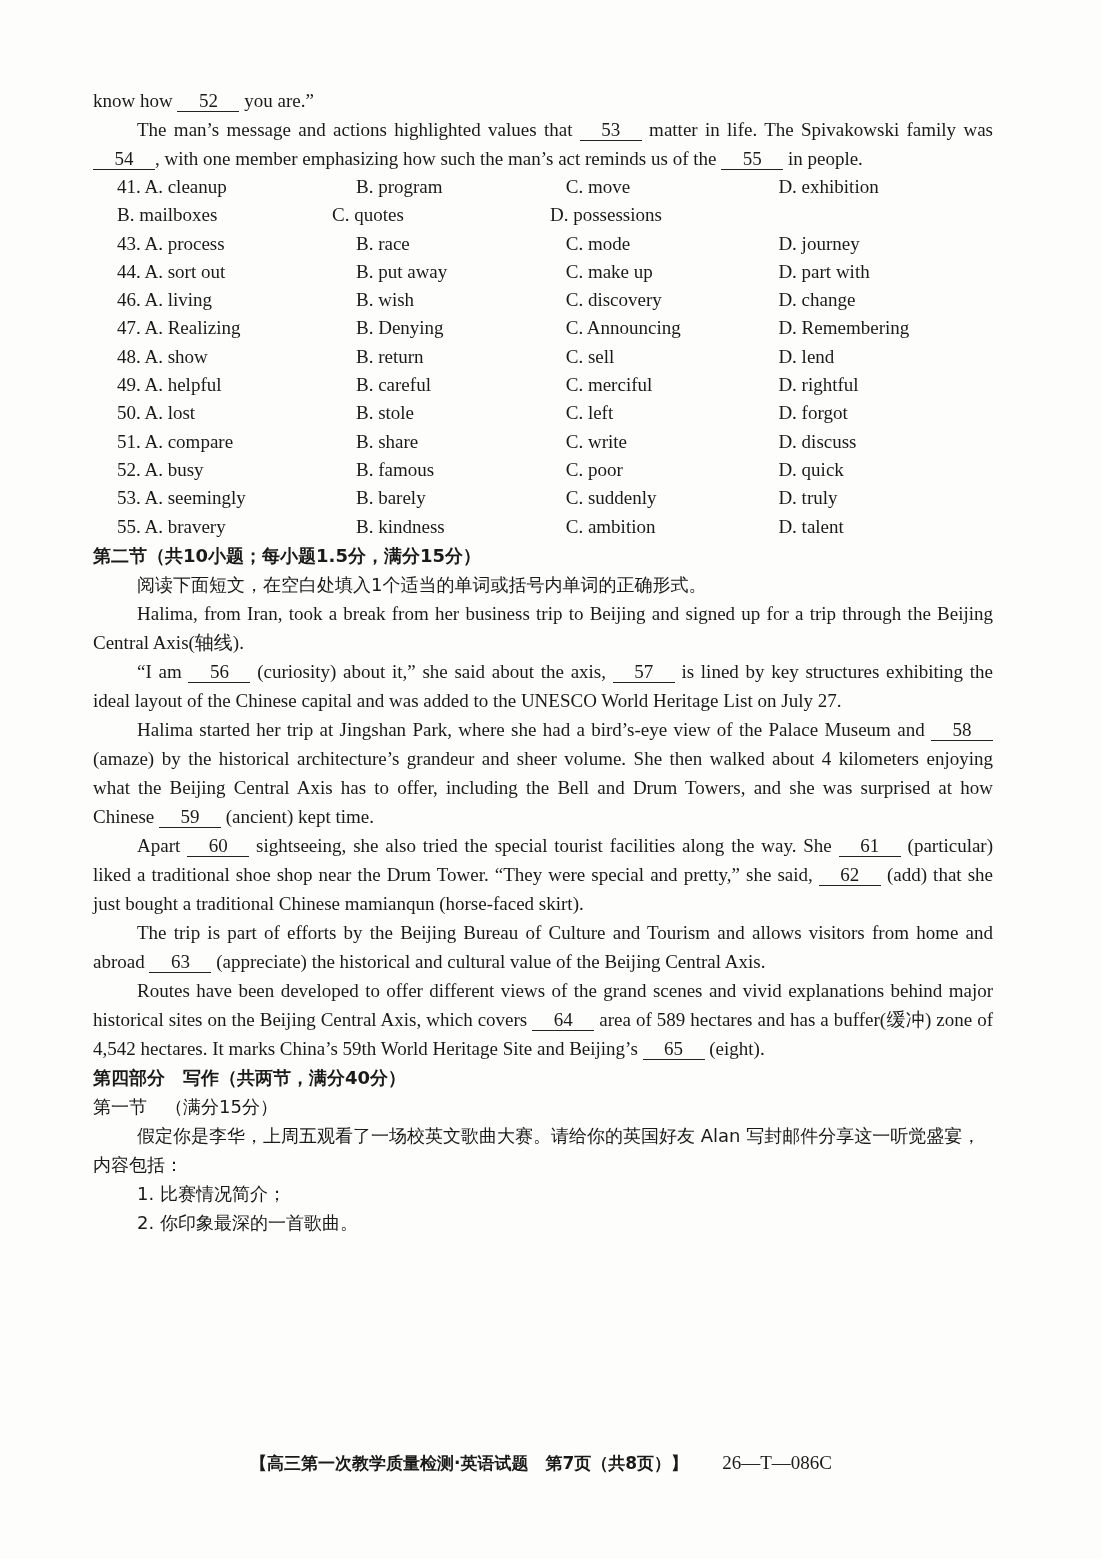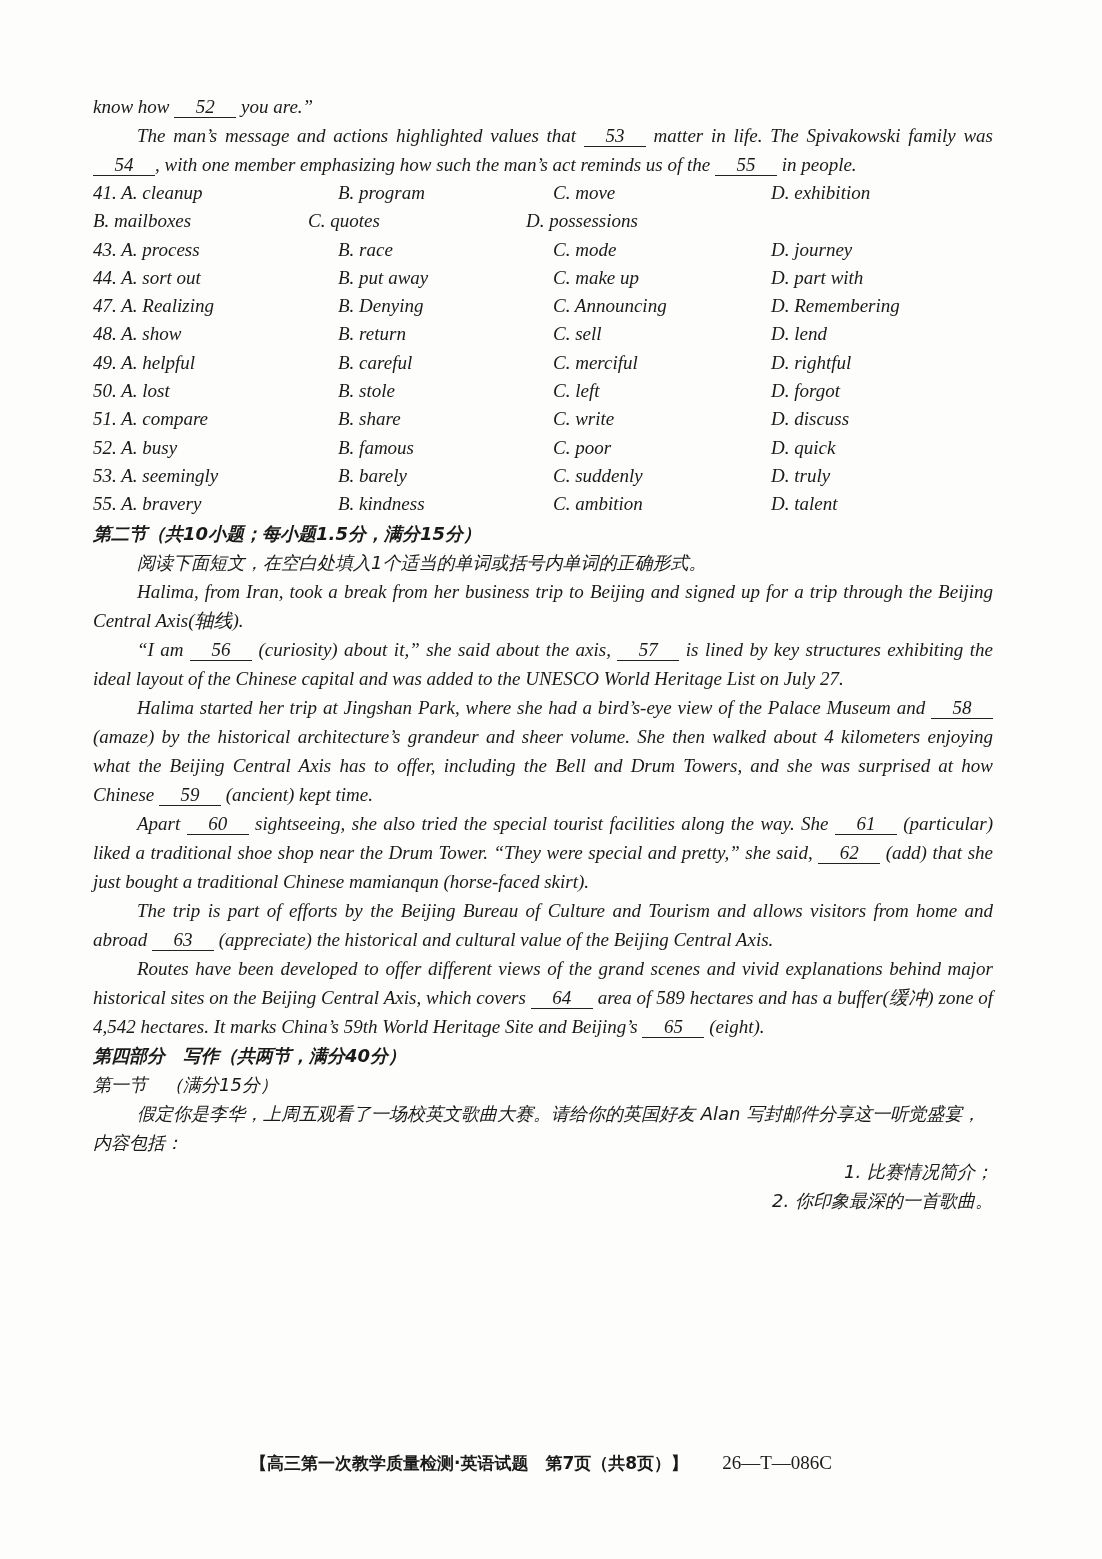--- a/index.html
+++ b/index.html
@@ -4,43 +4,43 @@
 <style>
   html, body { margin: 0; padding: 0; }
   body {
     width: 1102px; height: 1559px;
     background: #fdfdfb;
     font-family: "Liberation Serif", "DejaVu Serif", serif;
     color: #1a1a1a;
     position: relative;
     overflow: hidden;
   }
-  .page { position: absolute; left: 93px; top: 92px; width: 900px; font-style: italic; }
+  .page { position: absolute; left: 93px; top: 86px; width: 900px; }
   .line { font-size: 19px; line-height: 29px; white-space: nowrap; }
   .para { font-size: 19px; line-height: 29px; text-align: justify; }
   .indent { text-indent: 44px; }
   .blank {
     display: inline-block; min-width: 62px; text-align: center;
     border-bottom: 1px solid #222; line-height: 20px; text-indent: 0;
   }
-  .opts { margin-top: 0; }
+  .opts { margin-top: 0; margin-left: 24px; }
   .opt-row { display: flex; font-size: 19px; line-height: 28.3px; }
   .opt-row .c1 { width: 245px; }
   .opt-row .c2 { width: 215px; }
   .opt-row .c3 { width: 218px; }
   .opt-row .c4 { width: 220px; }
   .cn-bold { font-weight: bold; }
   .section-head { font-size: 18px; line-height: 29px; font-family: "DejaVu Sans", sans-serif; }
   .footer {
     position: absolute; top: 1452px; left: 250px;
     font-size: 17px; font-family: "DejaVu Sans", sans-serif; font-weight: bold;
     white-space: nowrap;
   }
   .footer .code { font-weight: normal; font-family: "Liberation Serif", serif; font-size: 19px; margin-left: 34px; margin-top: 11px; }
-  .list-item { text-indent: 44px; text-align: right; }
+  .list-item { text-indent: 44px; }
 </style>
 </head>
 <body>
 
 <div class="page">
 
   <div class="para">
     <div class="line">
       <span>know how </span><span class="blank">52</span><span> you are.”</span>
     </div>
@@ -65,20 +65,26 @@
         <span class="c1"><span>43.</span> <span>A. process</span></span>
         <span class="c2"><span>B. race</span></span>
         <span class="c3"><span>C. mode</span></span>
         <span class="c4"><span>D. journey</span></span>
       </div>
       <div class="opt-row">
         <span class="c1"><span>44.</span> <span>A. sort out</span></span>
         <span class="c2"><span>B. put away</span></span>
         <span class="c3"><span>C. make up</span></span>
         <span class="c4"><span>D. part with</span></span>
+      </div>
+      <div class="opt-row">
+        <span class="c1"><span>46.</span> <span>A. living</span></span>
+        <span class="c2"><span>B. wish</span></span>
+        <span class="c3"><span>C. discovery</span></span>
+        <span class="c4"><span>D. change</span></span>
       </div>
       <div class="opt-row">
         <span class="c1"><span>47.</span> <span>A. Realizing</span></span>
         <span class="c2"><span>B. Denying</span></span>
         <span class="c3"><span>C. Announcing</span></span>
         <span class="c4"><span>D. Remembering</span></span>
       </div>
       <div class="opt-row">
         <span class="c1"><span>48.</span> <span>A. show</span></span>
         <span class="c2"><span>B. return</span></span>

